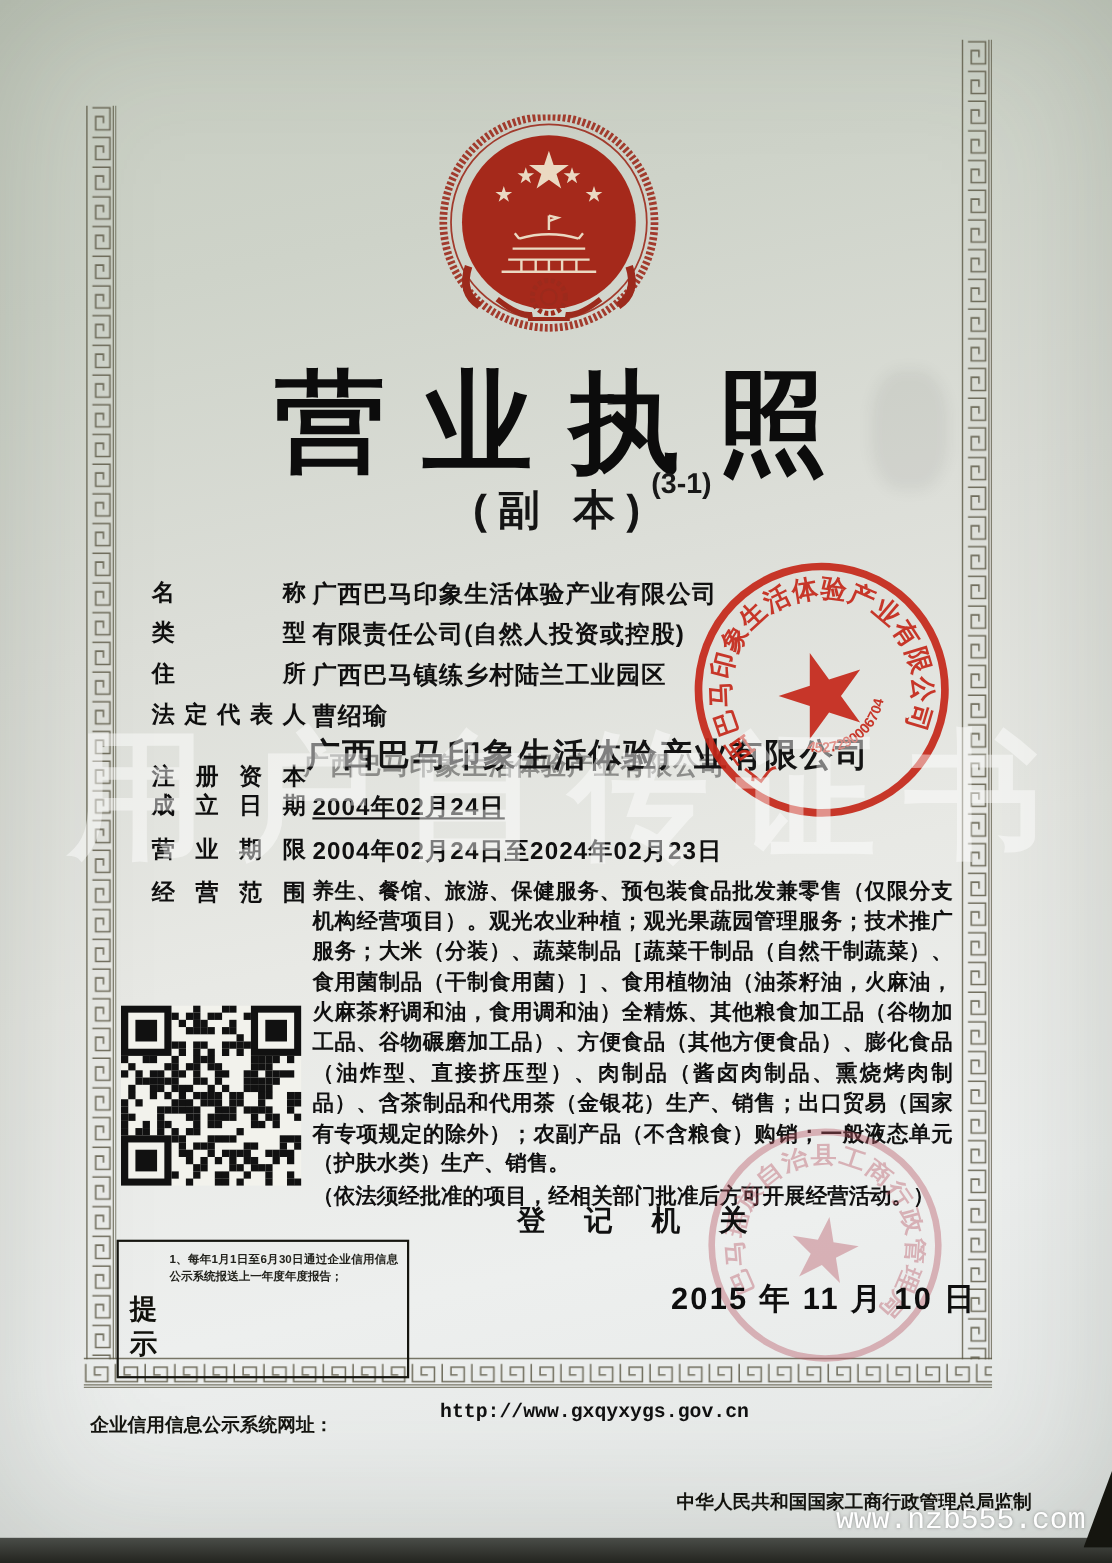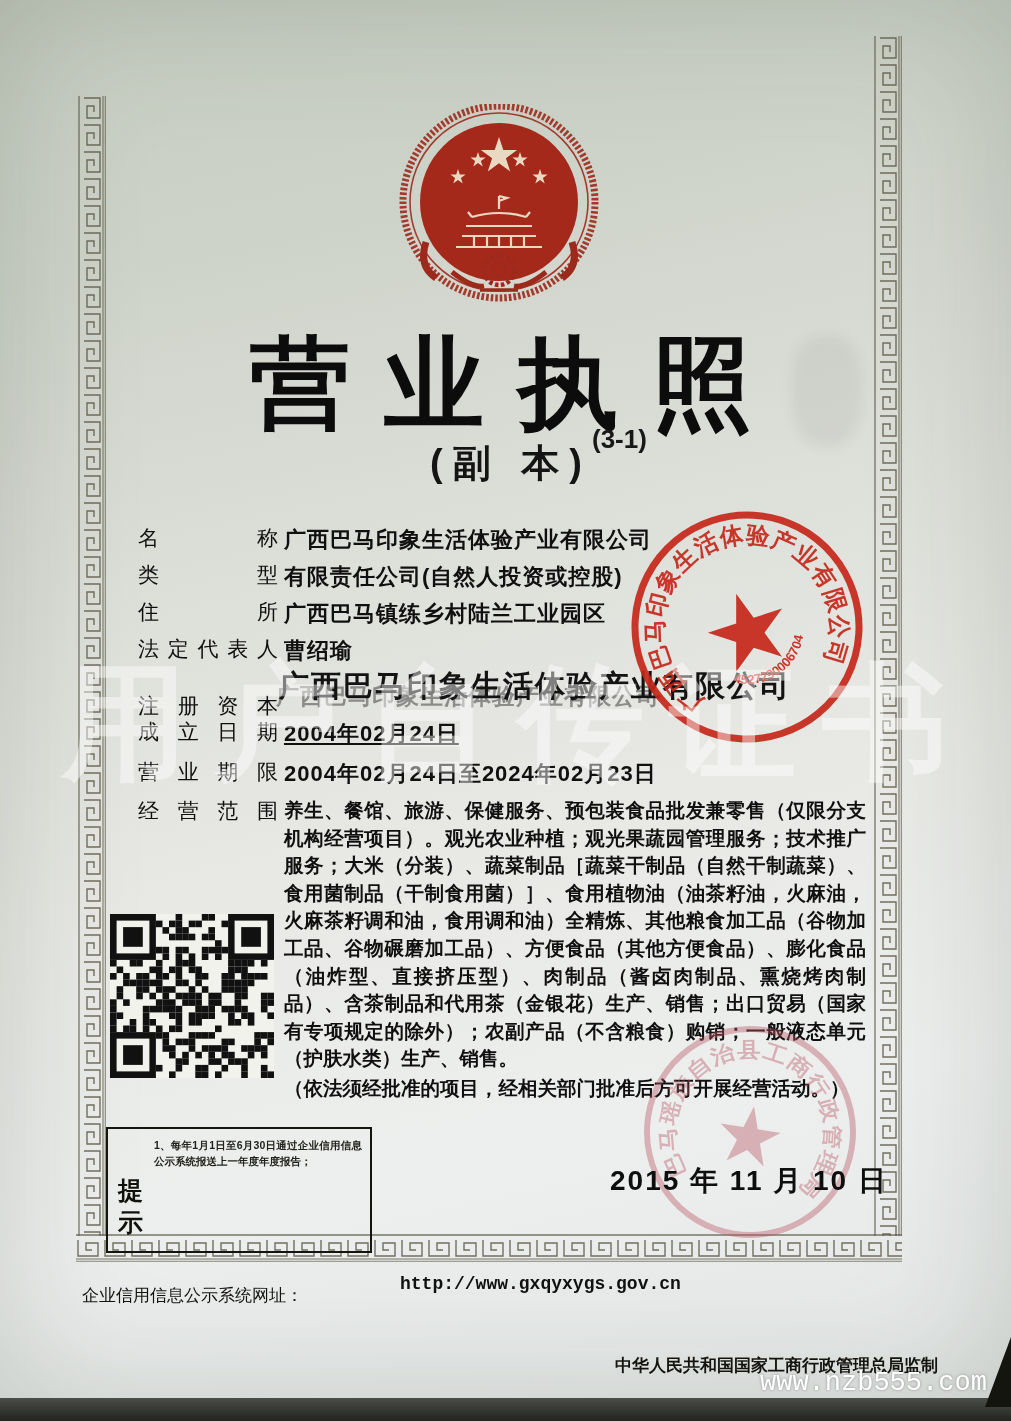--- a/index.html
+++ b/index.html
@@ -11,34 +11,34 @@
     background: linear-gradient(168deg,#c6ccc0 0%, #ced3c9 18%, #dcded8 38%, #e8e9e5 58%, #edefee 78%, #e4e7e6 100%);
     box-shadow: inset 0 0 140px rgba(70,80,66,.22), 0 4px 10px rgba(0,0,0,.6);
   }
   .abs { position:absolute; }
   .doc-title { left:250px; top:318px; font-size:100px; font-weight:900; letter-spacing:34px; color:#0c0c0c; white-space:nowrap; }
   .page-no { left:592px; top:424px; font-size:26px; font-weight:600; color:#181818; }
   .copy-label { left:430px; top:438px; font-size:38px; font-weight:600; letter-spacing:10px; color:#141414; }
   .credit-line { left:478px; top:452px; white-space:nowrap; }
   .credit-label { font-size:23px; font-weight:800; color:#101010; }
   .credit-code { font-size:28px; font-weight:700; color:#0d0d0d; letter-spacing:0.5px; }
-  .flabel { position:absolute; left:138px; width:140px; font-size:21px; font-weight:400; color:#0f0f0f;
+  .flabel { position:absolute; left:138px; width:140px; font-size:21px; font-weight:700; color:#0f0f0f;
             text-align:justify; text-align-last:justify; }
   .fval { position:absolute; left:284px; font-size:22px; font-weight:600; color:#101010; white-space:nowrap; letter-spacing:1px; }
   .cap-big { position:absolute; left:279px; top:666px; font-size:30px; font-weight:750; letter-spacing:2px; color:#131313; white-space:nowrap; }
   .cap-ghost { position:absolute; left:276px; top:681px; font-size:23px; font-weight:700; letter-spacing:1px; color:#222; opacity:.45; white-space:nowrap; }
   .scope { position:absolute; left:284px; top:797px; width:582px; font-size:19.5px; line-height:27.6px; font-weight:650; color:#101010; text-align:justify; }
   .scope-note { margin-top:2px; font-weight:650; }
   .reg-label { left:470px; top:1092px; font-size:26px; font-weight:800; letter-spacing:14px; color:#101010; white-space:nowrap; }
   .reg-date { left:610px; top:1162px; font-size:28px; font-weight:750; color:#0e0e0e; white-space:nowrap; letter-spacing:2px; }
   .notice-box { left:106px; top:1127px; width:266px; height:126px; border:2.5px solid #15150f; }
   .notice-side { position:absolute; left:10px; top:28px; width:30px; font-size:25px; font-weight:800; color:#11110c; line-height:32px; text-align:left;margin-top:17px; }
   .notice-items { position:absolute; left:46px; top:9px; width:208px; }
   .notice-item { font-size:10.5px; line-height:15.5px; font-weight:700; color:#22221c; text-align:justify; margin-bottom:3px; }
-  .footer-site-label { left:82px; top:1284px; font-size:17px; font-weight:400; color:#14140f; white-space:nowrap; }
+  .footer-site-label { left:82px; top:1284px; font-size:17px; font-weight:700; color:#14140f; white-space:nowrap; }
   .footer-url { left:400px; top:1274px; font-size:18px; font-weight:700; color:#101010; font-family:"Liberation Mono","DejaVu Sans Mono",monospace; white-space:nowrap; }
   .footer-monitor { left:600px; top:1354px; width:338px; text-align:right; font-size:17px; font-weight:700; color:#14140f; white-space:nowrap; }
   .wm-diagonal { left:62px; top:640px; width:894px; font-size:126px; font-weight:800; letter-spacing:26px;
                  color:rgba(255,255,255,.46); white-space:nowrap; pointer-events:none; }
   .wm-photo { left:760px; top:1368px; font-size:27px; color:#ffffff; font-family:"Liberation Mono","DejaVu Sans Mono",monospace;
               text-shadow:0 0 3px rgba(0,0,0,.35); white-space:nowrap; }
   .bottom-strip { left:0; top:1398px; width:1011px; height:23px; background:linear-gradient(#4a4d48,#23241f); }
   .corner-dark { right:0; bottom:14px; width:26px; height:70px; background:#15150f; clip-path:polygon(100% 0,100% 100%,0 100%); }
   .smudge { left:792px; top:336px; width:70px; height:110px; background:rgba(40,40,40,.06); filter:blur(6px); border-radius:40%; }
   .seal-company { left:628px; top:508px; width:238px; height:238px; transform:rotate(-18deg); }
@@ -417,20 +417,21 @@
    <g opacity="0.95">
     <circle cx="110" cy="110" r="103" fill="none" stroke="#b85563" stroke-width="6"></circle>
     <polygon points="110.0,84.0 117.2,106.1 140.4,106.1 121.6,119.8 128.8,141.9 110.0,128.2 91.2,141.9 98.4,119.8 79.6,106.1 102.8,106.1" fill="#b85563"></polygon>
     <text font-size="21" font-weight="700" fill="#b85563" letter-spacing="1">
       <textPath href="#tseal-authority" startOffset="4" textLength="345" lengthAdjust="spacingAndGlyphs">巴马瑶族自治县工商行政管理局</textPath>
     </text>
           </g>
         </svg>
       </div>
 
+    <div class="abs reg-label">登 记 机 关</div>
     <div class="abs reg-date">2015 年  11 月  10 日</div>
 
     <div class="abs notice-box">
       <div class="notice-side">提示</div>
       <div class="notice-items">
         <div class="notice-item">1、每年1月1日至6月30日通过企业信用信息公示系统报送上一年度年度报告；</div>
       </div>
     </div>
 
     <div class="abs footer-site-label">企业信用信息公示系统网址：</div>

